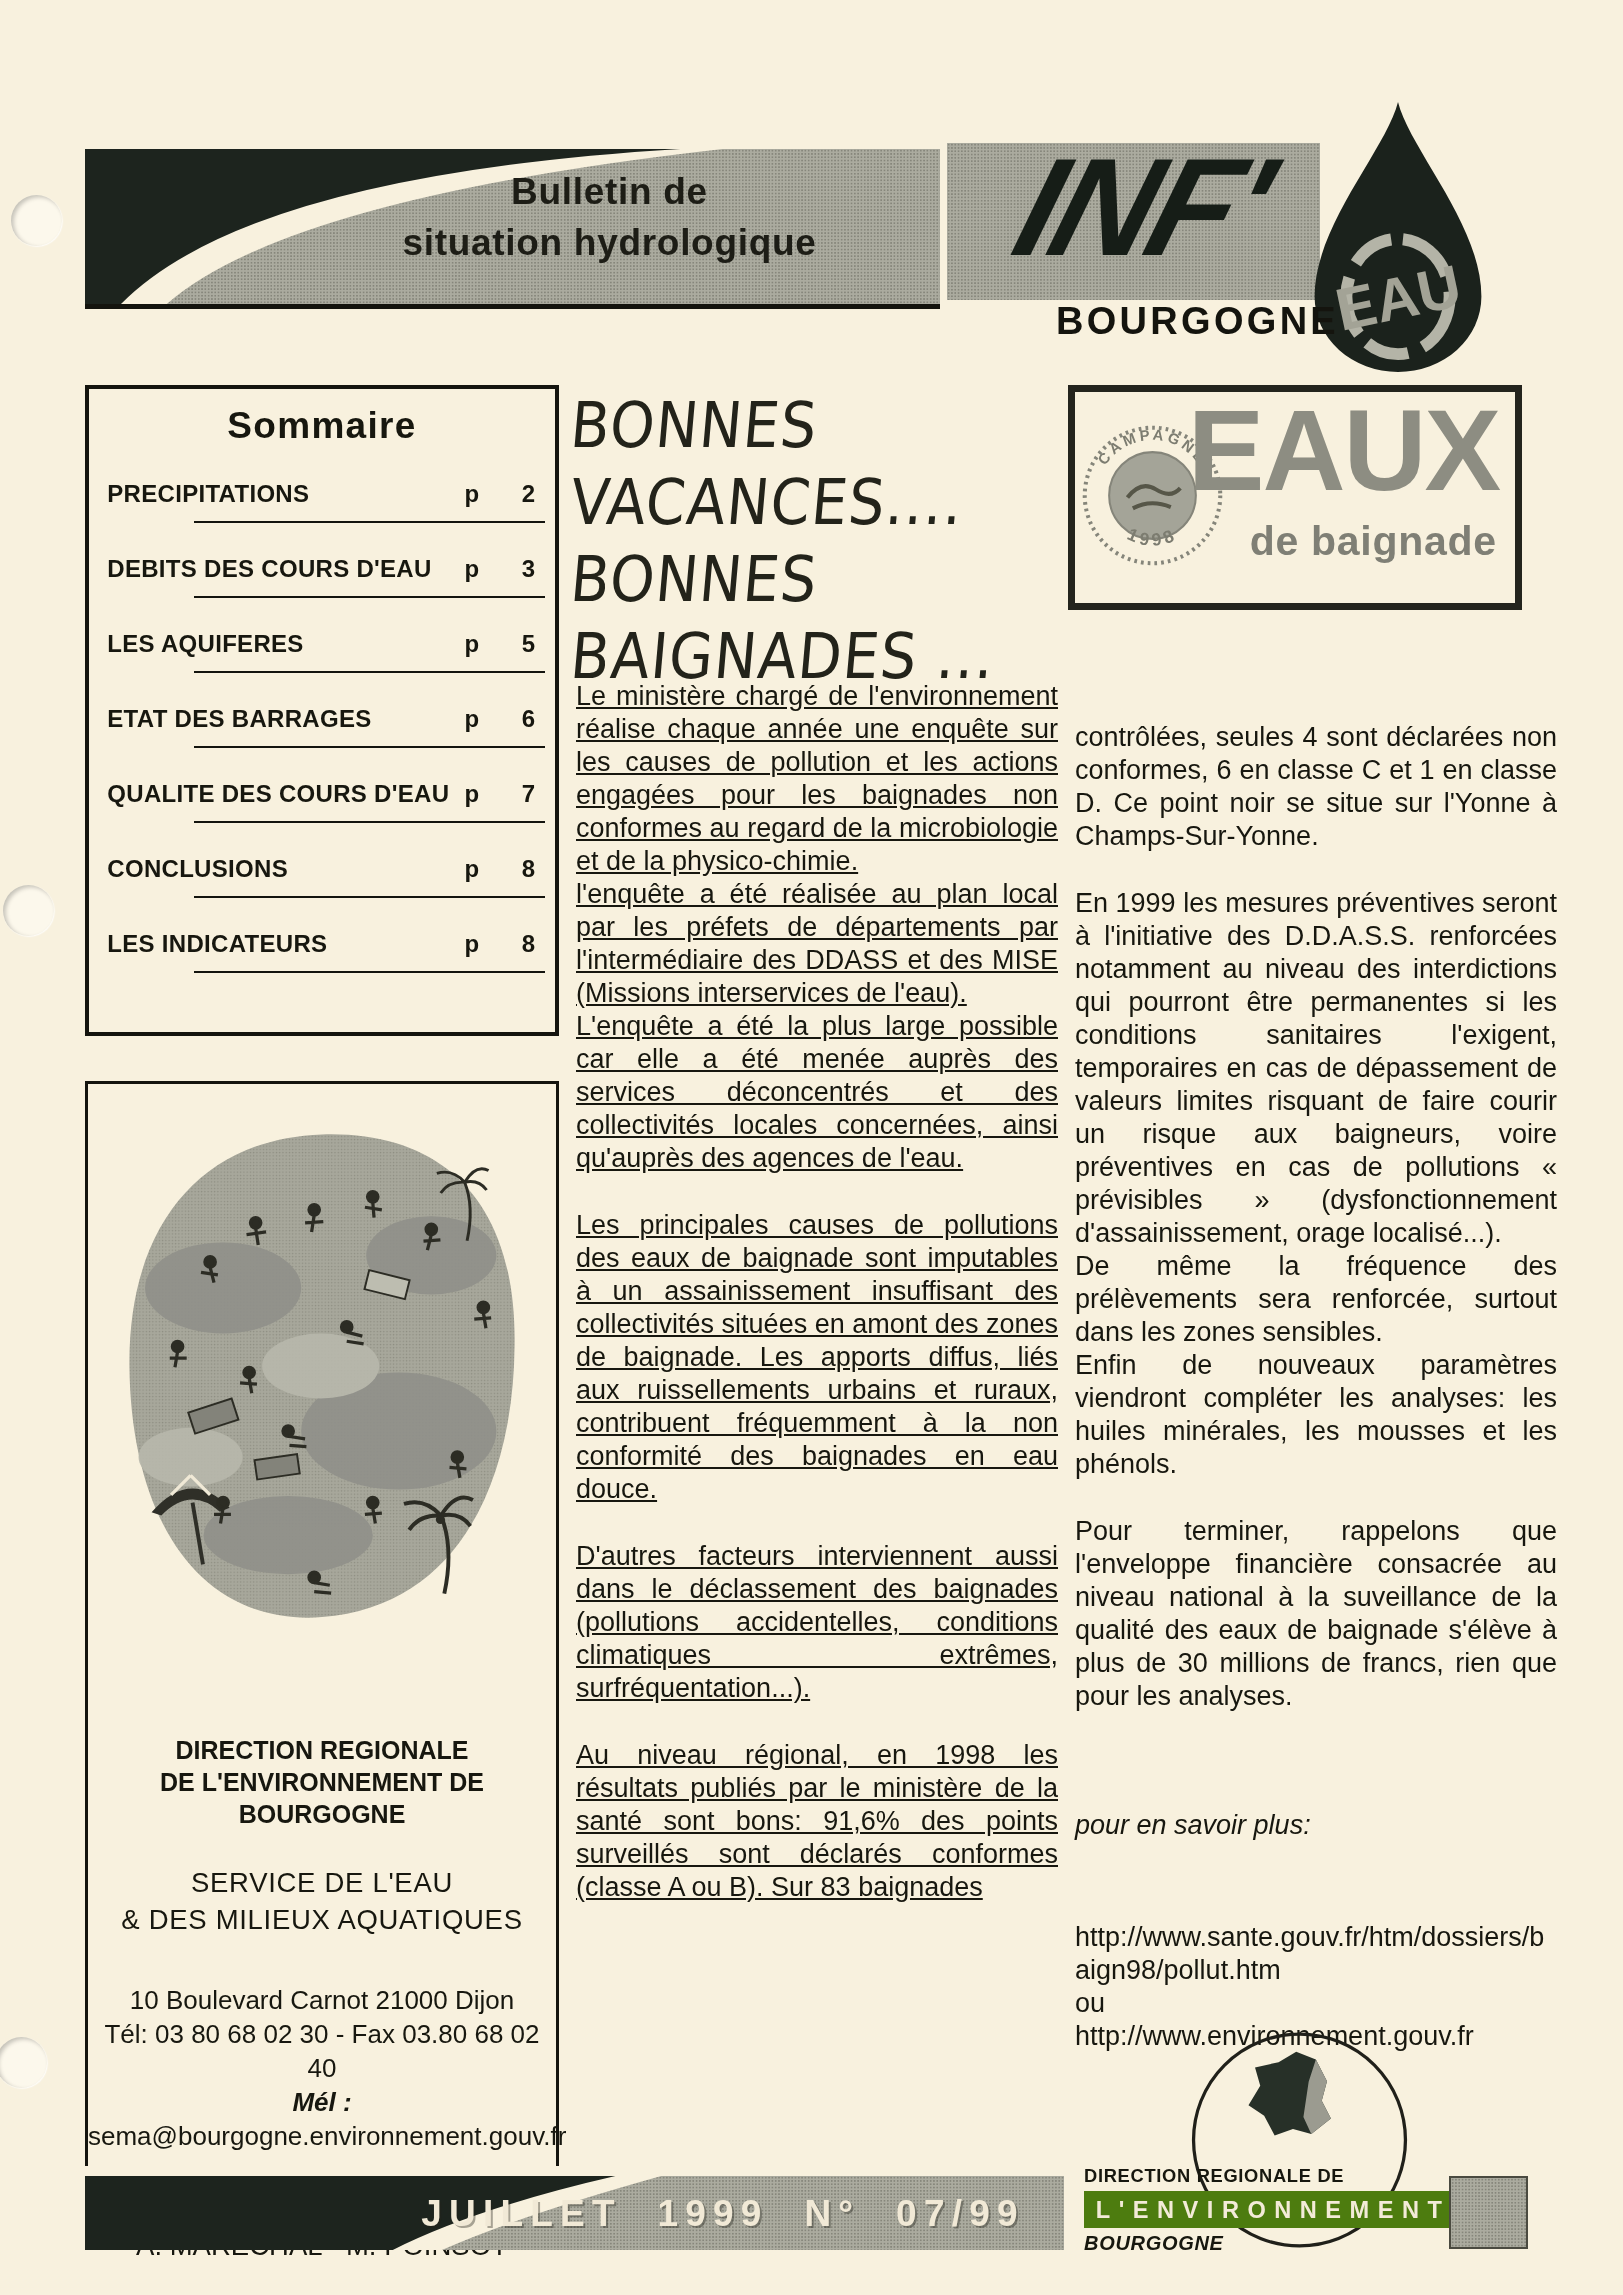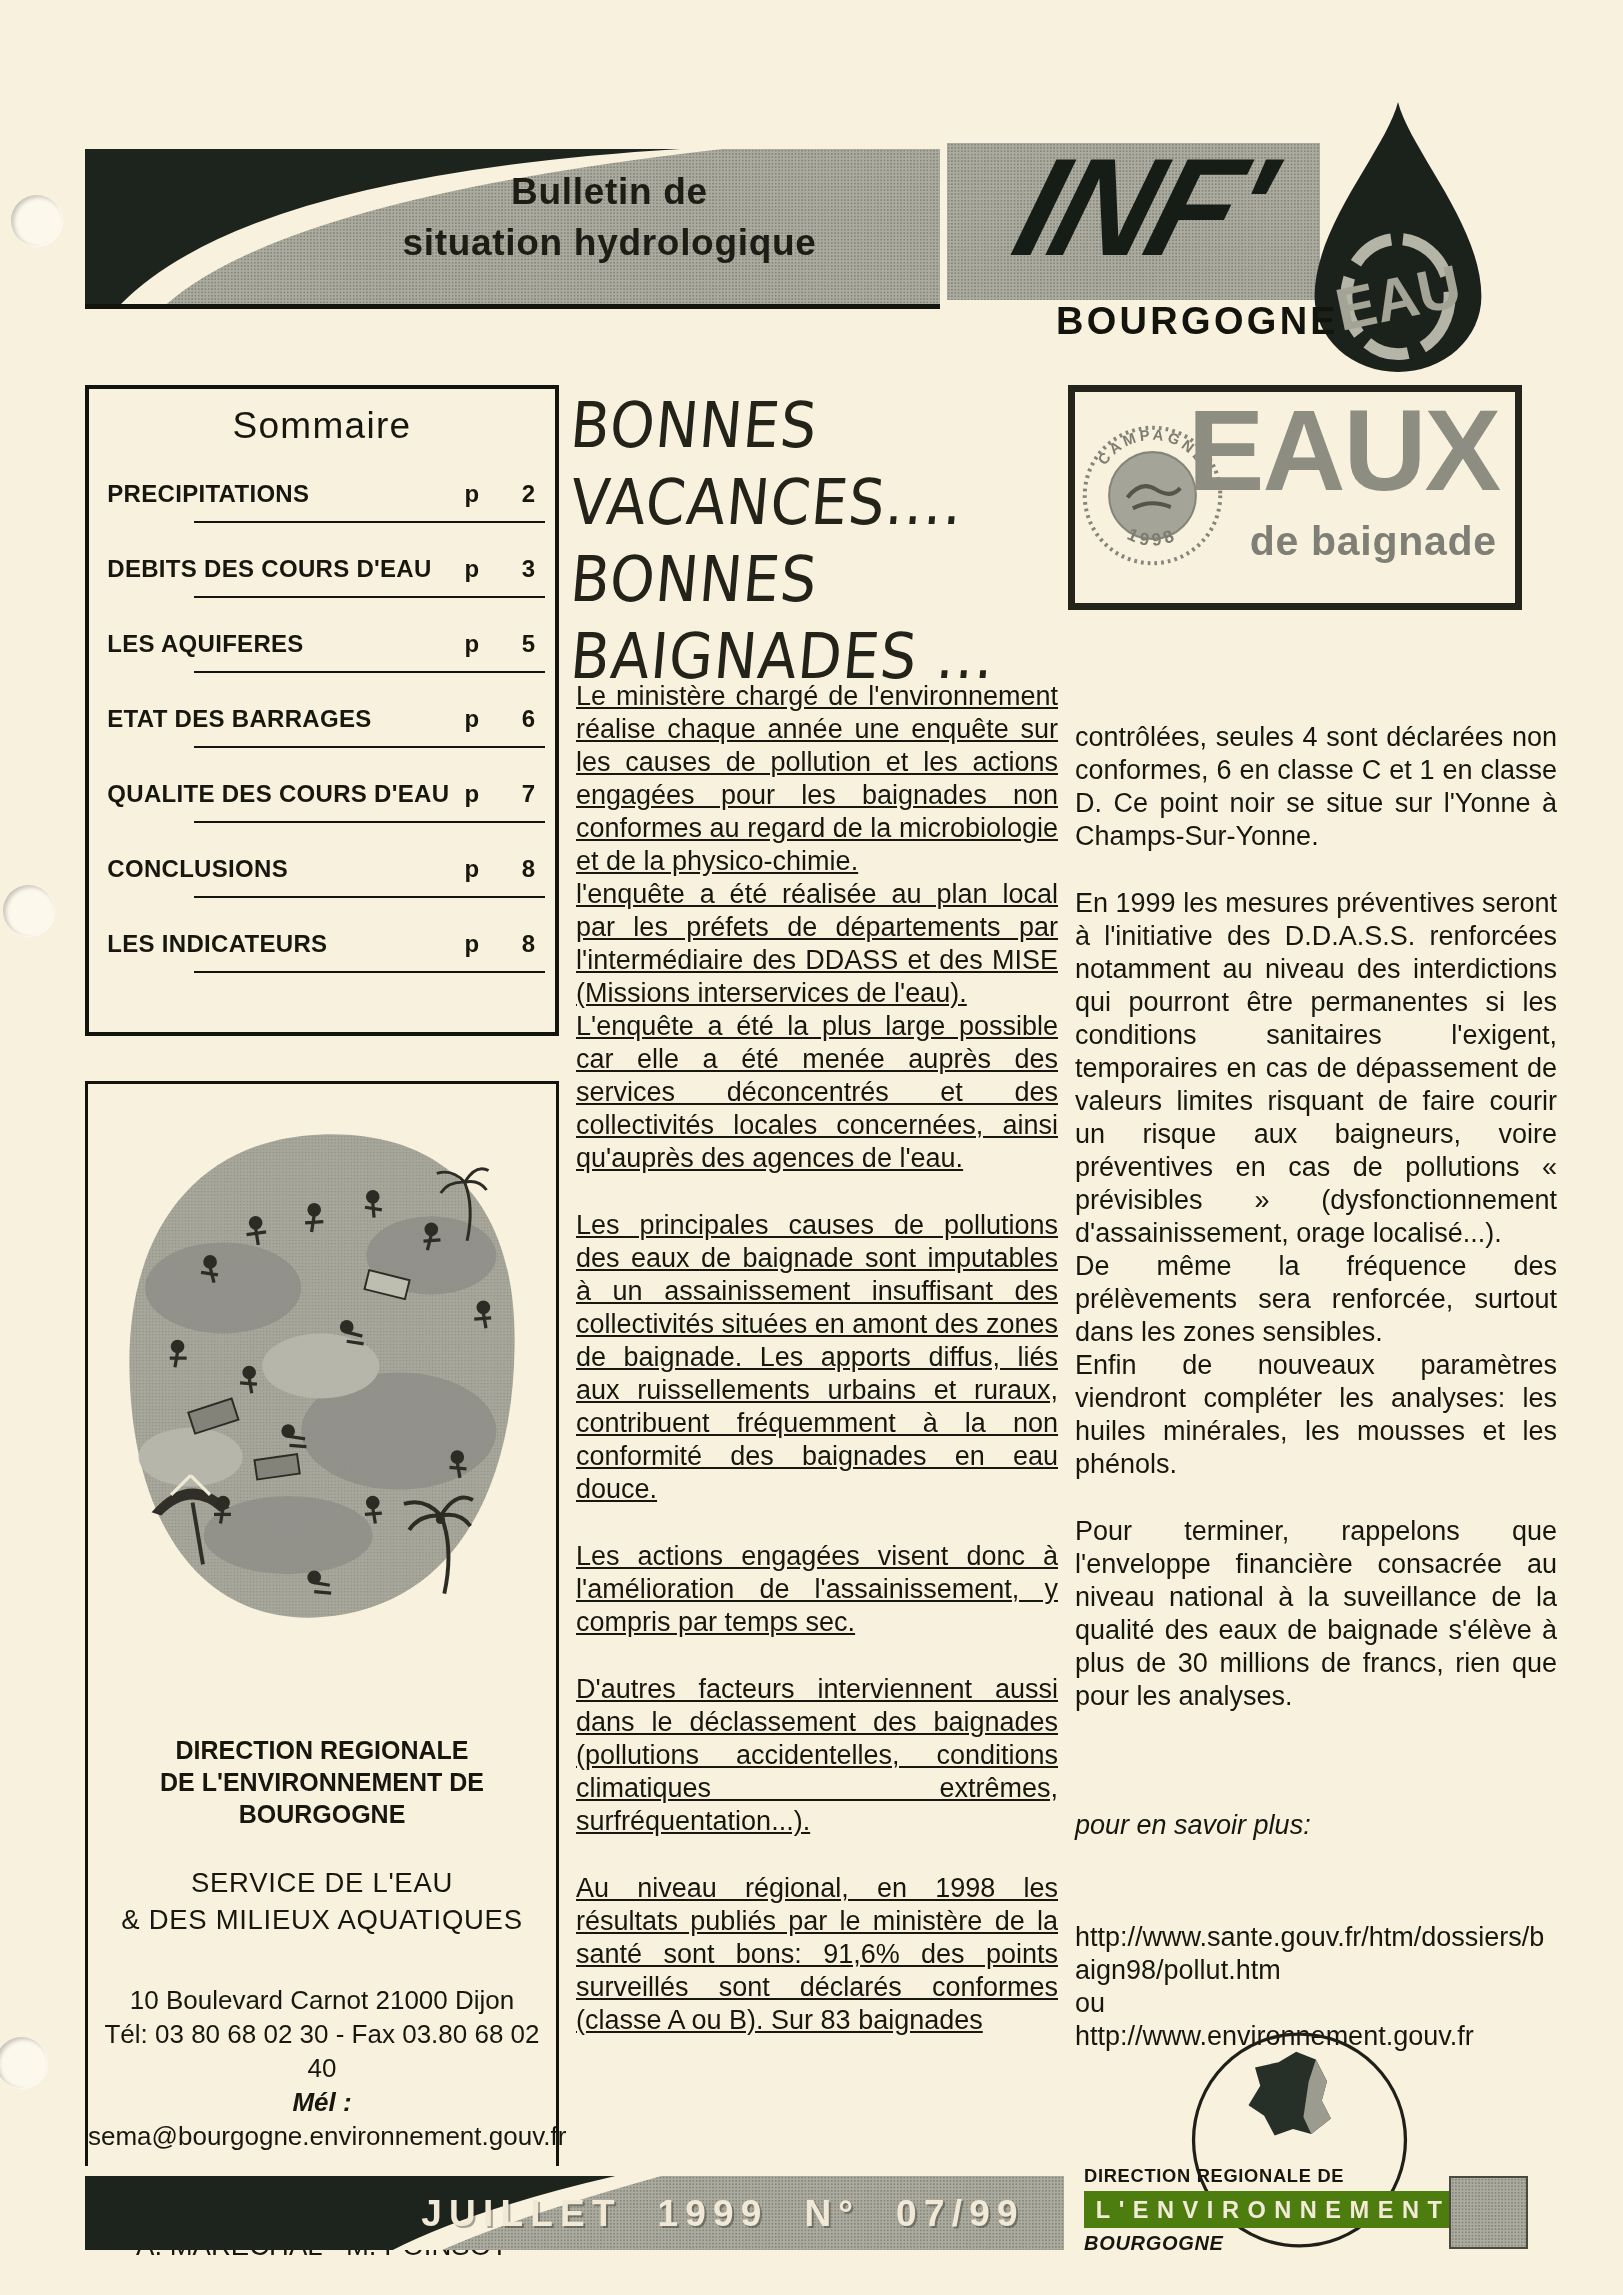--- a/index.html
+++ b/index.html
@@ -12,21 +12,21 @@
   
   .band{overflow:hidden;}
   .band svg{position:absolute;left:0;top:0;width:100%;height:100%;}
   .bulletin-title{position:absolute;left:256px;top:17px;width:537px;text-align:center;
     font-size:37px;font-weight:bold;line-height:51px;color:#1d1d16;letter-spacing:0.7px;}
   .inf-text{font-size:139px;line-height:139px;font-weight:800;font-style:italic;
     transform:skewX(-16deg);color:#161d17;letter-spacing:-3.9px;}
   .bourgogne{width:425px;text-align:center;font-size:38px;font-weight:800;letter-spacing:3.3px;color:#14140e;}
   
   .sommaire{border:4.6px solid #14140e;box-sizing:border-box;}
-  .sommaire-title{margin-top:15.7px;text-align:center;font-size:37px;font-weight:400;letter-spacing:1.3px;}
+  .sommaire-title{margin-top:15.7px;text-align:center;font-size:37px;font-weight:700;letter-spacing:1.3px;}
   .toc{margin-top:33px;}
   .toc-item{position:relative;height:75px;padding:0 19.6px 0 18.3px;}
   .toc-row{display:flex;font-size:24px;font-weight:700;letter-spacing:0.3px;}
   .toc-label{flex:1;}
   .toc-p{width:42px;}
   .toc-num{width:29px;text-align:right;}
   .toc-item::after{content:"";position:absolute;left:105px;right:10.5px;top:41px;border-top:2.6px solid #14140e;}
   
   .article-title div{font-size:63px;line-height:77px;font-weight:400;color:#23231a;
     letter-spacing:1.3px;transform:skewX(-5deg);font-family:"DejaVu Sans", sans-serif;font-stretch:condensed;}
@@ -170,21 +170,20 @@
     </svg>
     <div class="badge-eaux">EAUX</div>
     <div class="badge-sub">de baignade</div>
   </div>
 
   <div class="abs col" style="left:576px;top:680px;width:482px;text-decoration:underline;">
     <p>Le ministère chargé de l'environnement réalise chaque année une enquête sur les causes de pollution et les actions engagées pour les baignades non conformes au regard de la microbiologie et de la physico-chimie.</p>
     <p>l'enquête a été réalisée au plan local par les préfets de départements par l'intermédiaire des DDASS et des MISE (Missions interservices de l'eau).</p>
     <p>L'enquête a été la plus large possible car elle a été menée auprès des services déconcentrés et des collectivités locales concernées, ainsi qu'auprès des agences de l'eau.</p>
     <p class="gap">Les principales causes de pollutions des eaux de baignade sont imputables à un assainissement insuffisant des collectivités situées en amont des zones de baignade. Les apports diffus, liés aux ruissellements urbains et ruraux, contribuent fréquemment à la non conformité des baignades en eau douce.</p>
-    <p class="gap">Les actions engagées visent donc à l'amélioration de l'assainissement, y compris par temps sec.</p>
     <p class="gap">D'autres facteurs interviennent aussi dans le déclassement des baignades (pollutions accidentelles, conditions climatiques extrêmes, surfréquentation...).</p>
     <p class="gap">Au niveau régional, en 1998 les résultats publiés par le ministère de la santé sont bons: 91,6% des points surveillés sont déclarés conformes (classe A ou B). Sur 83 baignades</p>
   </div>
 
   <div class="abs col" style="left:1075px;top:721px;width:482px;">
     <p>contrôlées, seules 4 sont déclarées non conformes, 6 en classe C et 1 en classe D. Ce point noir se situe sur l'Yonne à Champs-Sur-Yonne.</p>
     <p class="gap">En 1999 les mesures préventives seront à l'initiative des D.D.A.S.S. renforcées notamment au niveau des interdictions qui pourront être permanentes si les conditions sanitaires l'exigent, temporaires en cas de dépassement de valeurs limites risquant de faire courir un risque aux baigneurs, voire préventives en cas de pollutions « prévisibles » (dysfonctionnement d'assainissement, orage localisé...).</p>
     <p>De même la fréquence des prélèvements sera renforcée, surtout dans les zones sensibles.</p>
     <p>Enfin de nouveaux paramètres viendront compléter les analyses: les huiles minérales, les mousses et les phénols.</p>
     <p class="gap">Pour terminer, rappelons que l'enveloppe financière consacrée au niveau national à la suveillance de la qualité des eaux de baignade s'élève à plus de 30 millions de francs, rien que pour les analyses.</p>

